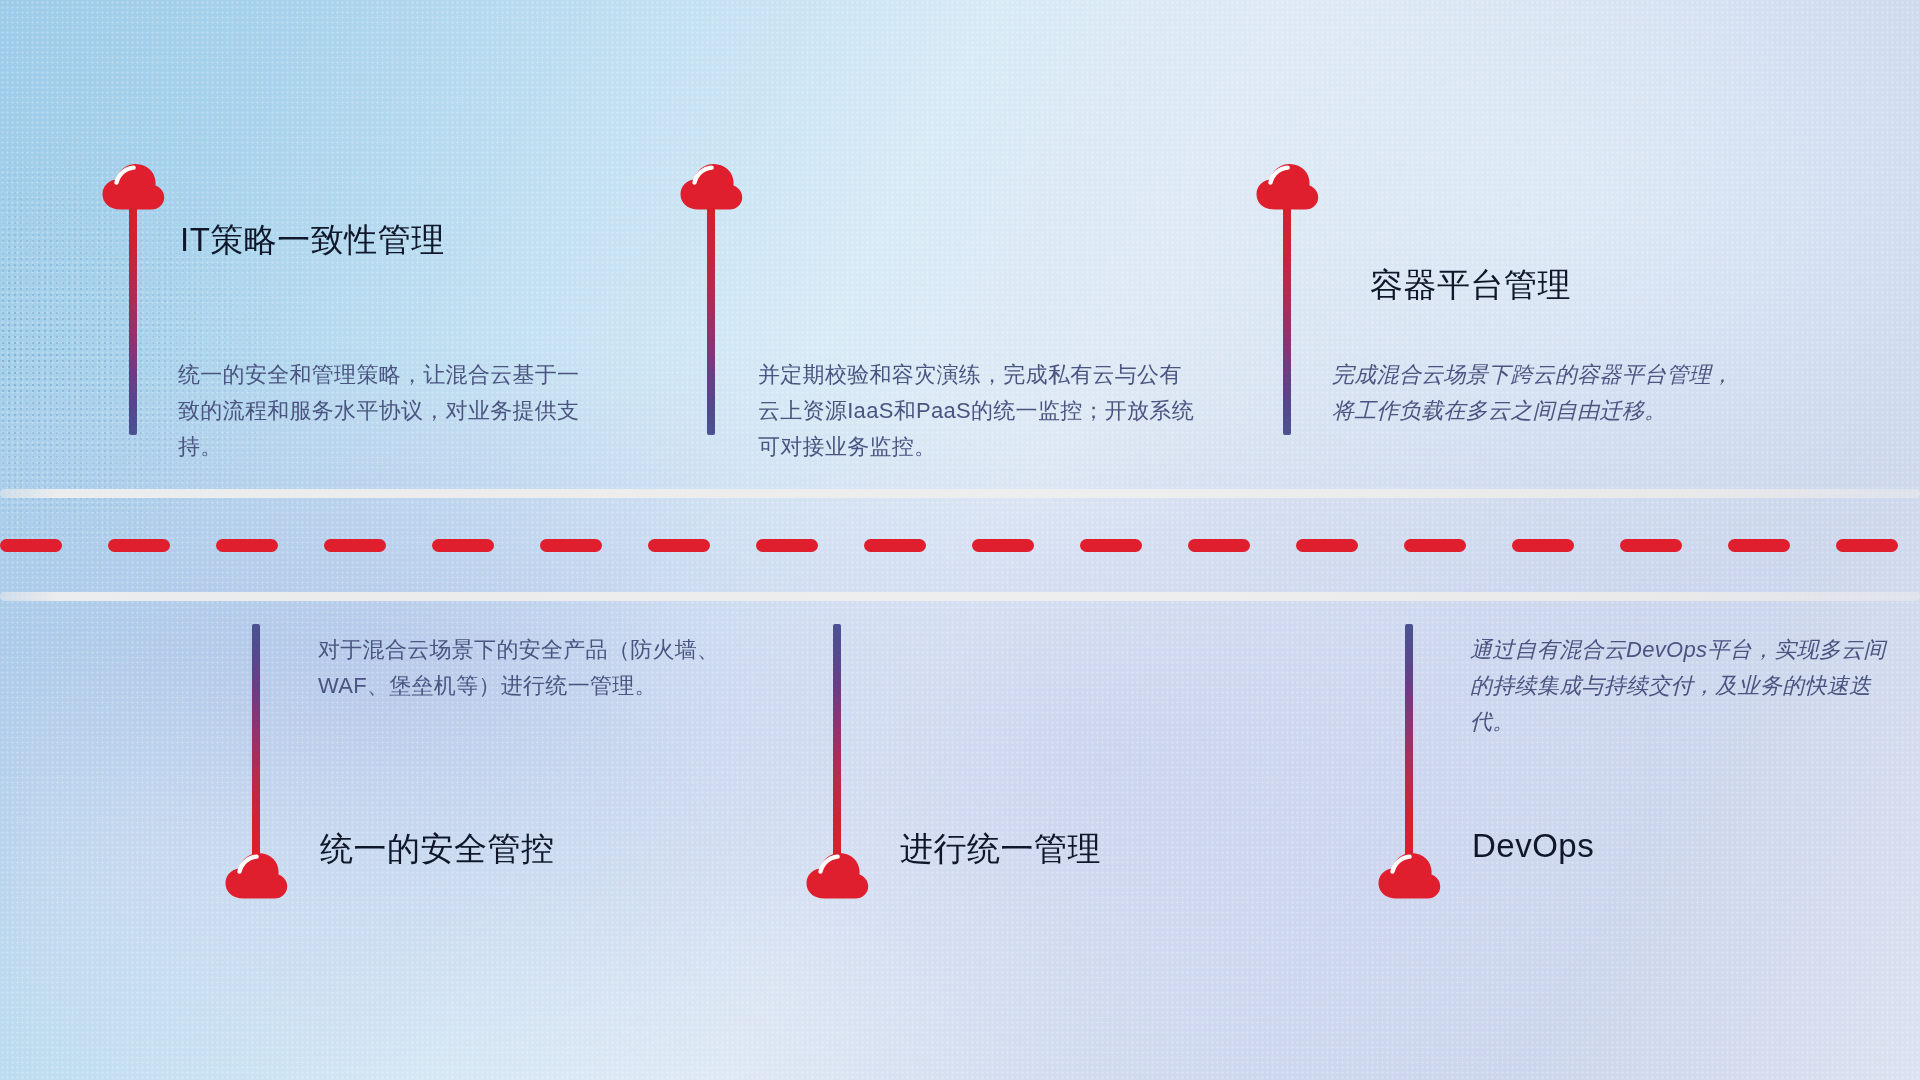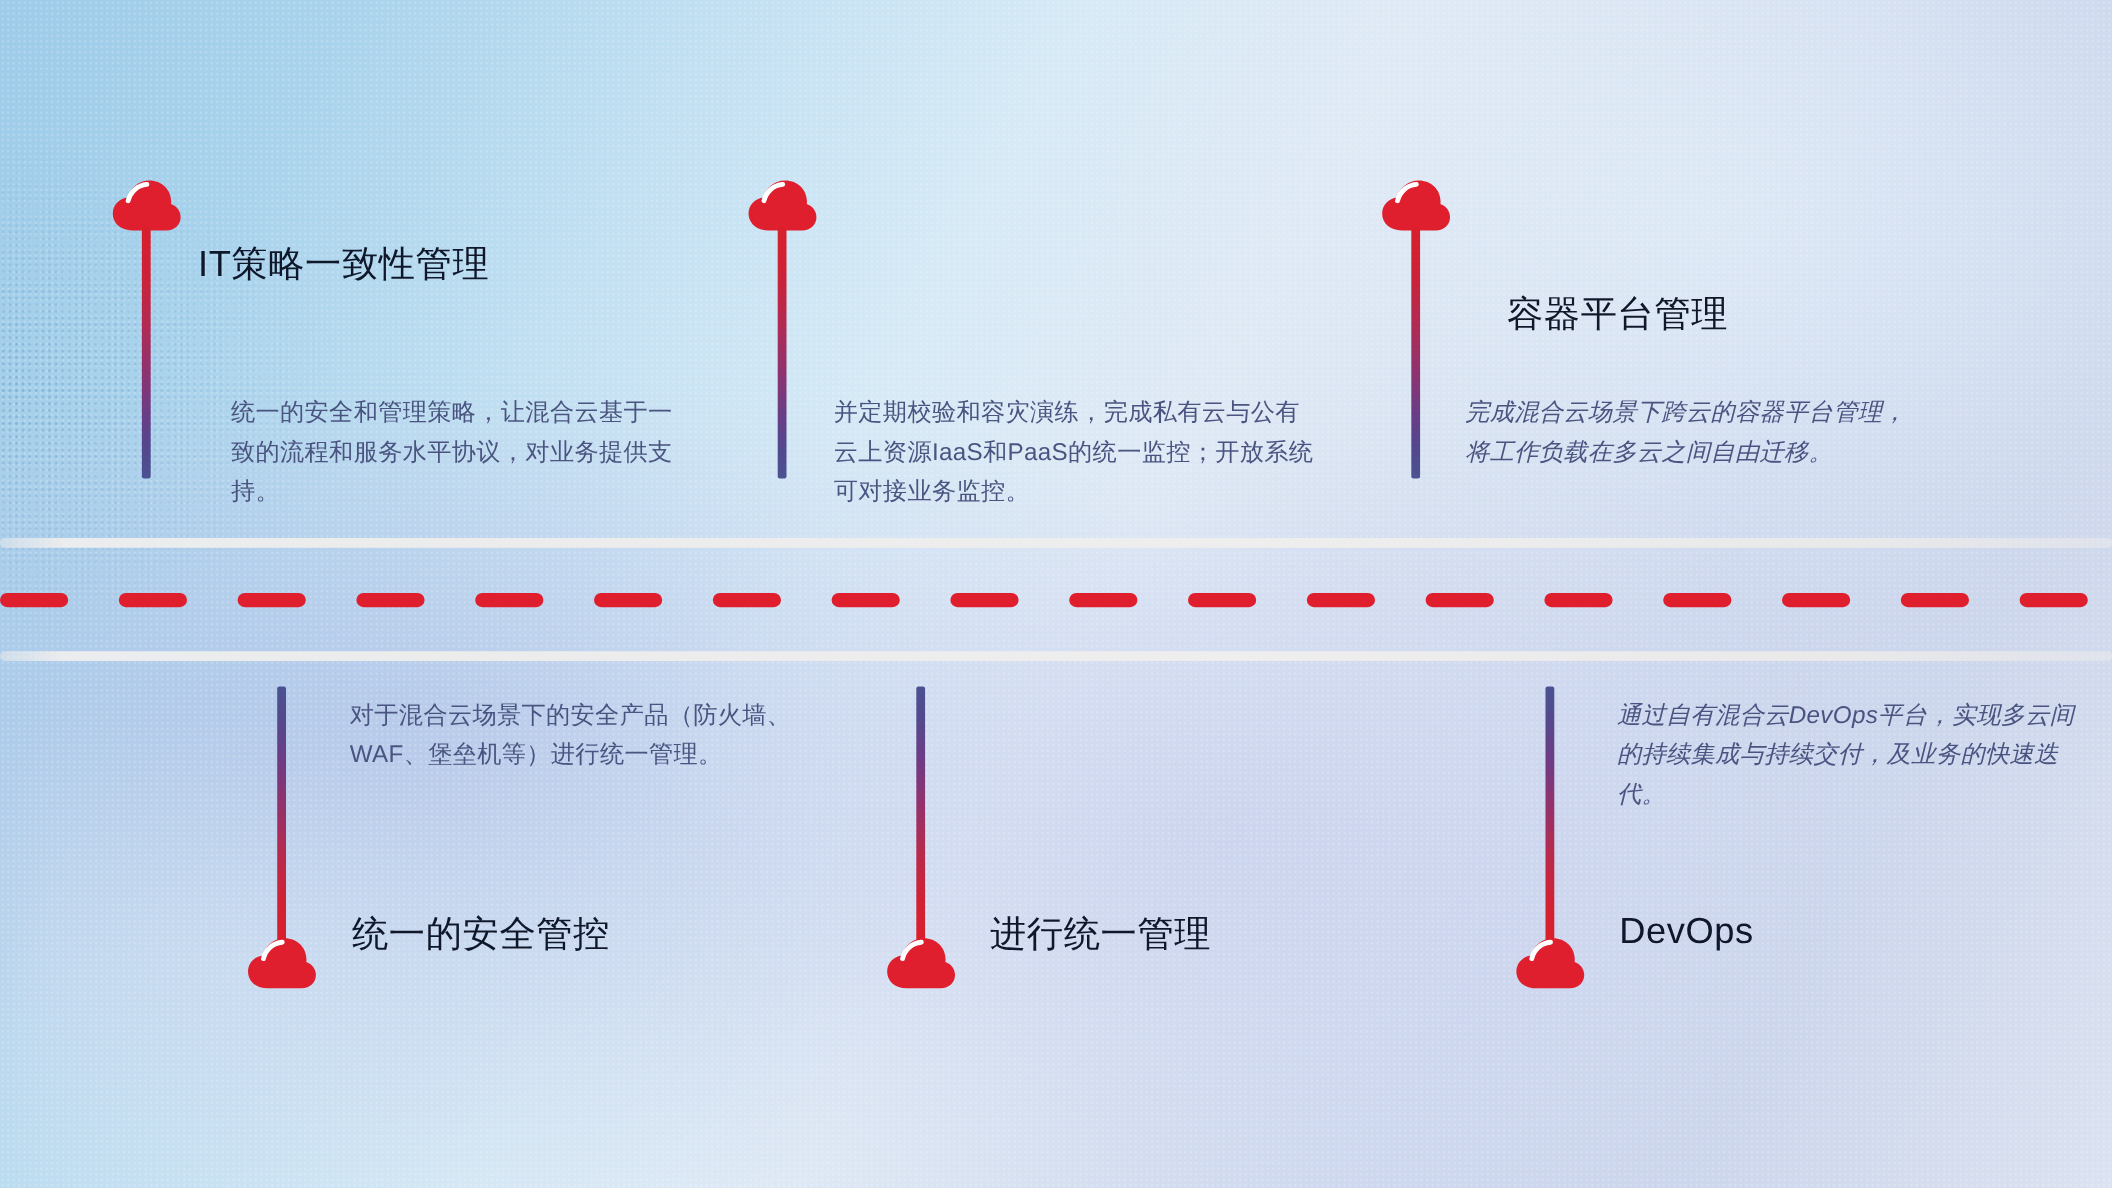--- a/index.html
+++ b/index.html
@@ -216,21 +216,21 @@
   <div class="pin" style="left:100px; top:163px;">
     <div class="cloud">
       <svg width="66" height="48" viewBox="0 0 66 48" xmlns="http://www.w3.org/2000/svg">
         <path d="M20.5 46.5 C9.2 46.5 2.5 39.6 2.5 31.2 C2.5 23.4 8.4 17.4 16.2 16.6 C18.3 7.2 26.4 1.0 35.8 1.0 C47.0 1.0 55.6 9.3 55.6 20.1 C55.6 20.9 55.55 21.7 55.45 22.5 C60.8 24.4 64.2 29.0 64.2 34.4 C64.2 41.2 58.6 46.5 51.3 46.5 Z" fill="#df1f2d"></path>
         <path d="M16.5 19.5 C18.6 11.0 25.4 5.2 33.6 4.6" stroke="#ffffff" stroke-width="4.4" stroke-linecap="round" fill="none"></path>
       </svg>
     </div>
     <div class="stem down" style="left:29px; top:44px; height:228px;"></div>
   </div>
   <div class="pin-title" style="left:180px; top:218px;">IT策略一致性管理</div>
-  <div class="pin-body" style="left:178px; top:357px;margin-left:32px;">统一的安全和管理策略，让混合云基于一致的流程和服务水平协议，对业务提供支持。</div>
+  <div class="pin-body" style="left:178px; top:357px;">统一的安全和管理策略，让混合云基于一致的流程和服务水平协议，对业务提供支持。</div>
 
   <div class="pin" style="left:678px; top:163px;">
     <div class="cloud">
       <svg width="66" height="48" viewBox="0 0 66 48" xmlns="http://www.w3.org/2000/svg">
         <path d="M20.5 46.5 C9.2 46.5 2.5 39.6 2.5 31.2 C2.5 23.4 8.4 17.4 16.2 16.6 C18.3 7.2 26.4 1.0 35.8 1.0 C47.0 1.0 55.6 9.3 55.6 20.1 C55.6 20.9 55.55 21.7 55.45 22.5 C60.8 24.4 64.2 29.0 64.2 34.4 C64.2 41.2 58.6 46.5 51.3 46.5 Z" fill="#df1f2d"></path>
         <path d="M16.5 19.5 C18.6 11.0 25.4 5.2 33.6 4.6" stroke="#ffffff" stroke-width="4.4" stroke-linecap="round" fill="none"></path>
       </svg>
     </div>
     <div class="stem down" style="left:29px; top:44px; height:228px;"></div>
   </div>

